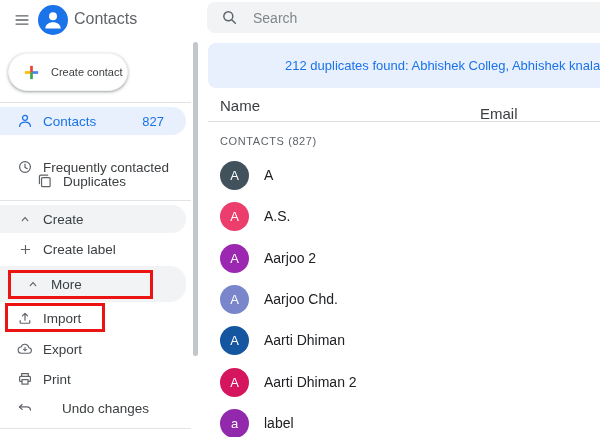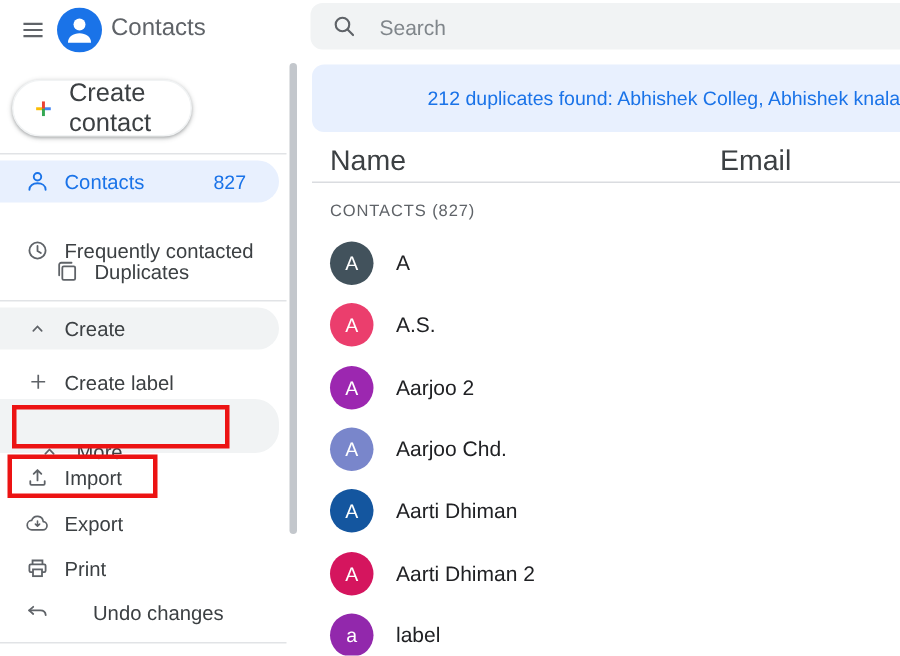--- a/index.html
+++ b/index.html
@@ -18,21 +18,21 @@
                 display:flex; align-items:center; padding-left:13px; gap:14px; }
   .search-bar input { border:none; outline:none; background:transparent; font-size:14px;
                       color:#202124; width:300px; font-family:"Liberation Sans",sans-serif; }
   .search-bar input::placeholder { color:#80868b; opacity:1; }
 
   
   .create-btn { position:absolute; left:8px; top:53px; width:120px; height:38px;
                 background:#fff; border:1px solid #f1f3f4; border-radius:19px;
                 box-shadow:0 1px 2px rgba(60,64,67,.3), 0 1px 3px 1px rgba(60,64,67,.15);
                 display:flex; align-items:center; padding-left:13px; gap:10px; cursor:pointer; }
-  .create-btn .lbl { font-size:17px; font-weight:500; color:#3c4043; }
+  .create-btn .lbl { font-size:11px; font-weight:500; color:#3c4043; }
 
   .divider-h { position:absolute; height:1px; background:#e1e3e6; }
 
   .nav-row { position:absolute; left:0; width:186px; height:28px;
              display:flex; align-items:center; padding-left:16px; gap:9px;
              font-size:13.5px; color:#3c4043; cursor:pointer; }
   .nav-row .ic { width:18px; height:18px; flex:0 0 18px; display:flex;
                  align-items:center; justify-content:center; }
   .nav-row.active { background:#e8f0fe; border-radius:0 14px 14px 0; }
   .nav-row.active .txt, .nav-row.active .cnt { color:#1a73e8; font-weight:500; }
@@ -44,21 +44,21 @@
   .redbox { position:absolute; border:3px solid #ec1313; background:transparent; z-index:5; }
 
   .scroll-thumb { position:absolute; left:193px; top:42px; width:5px; height:314px;
                   background:#c3c7cc; border-radius:2.5px; }
 
   
   .banner { position:absolute; left:208px; top:43px; width:392px; height:45px;
             background:#e8f0fe; border-radius:8px 0 0 8px; overflow:hidden;
             line-height:45px; white-space:nowrap; padding-left:77px;
             font-size:13px; color:#1a73e8; cursor:pointer; }
-  .col-header { position:absolute; top:97px; font-size:19px; color:#3c4043; }
+  .col-header { position:absolute; top:97px; font-size:15px; color:#3c4043; }
   .section-label { position:absolute; left:220px; top:135px; font-size:11px;
                    font-weight:500; color:#5f6368; letter-spacing:.6px; }
   .contact-row { position:absolute; left:208px; width:392px; height:30px;
                  display:flex; align-items:center; cursor:pointer; }
   .avatar { width:29px; height:29px; border-radius:50%; margin-left:12px;
             color:#fff; font-size:13px; display:flex; align-items:center;
             justify-content:center; flex:0 0 29px; }
   .contact-name { margin-left:15px; font-size:14px; color:#202124; }
 </style>
 </head>
@@ -136,31 +136,31 @@
   <div class="section-pill" style="top:205px; height:28px;"></div>
   <div class="nav-row" style="top:205px;">
     <span class="ic">
       <svg width="16" height="16" viewBox="0 0 24 24">
         <path d="M7.8 14.4 12 10l4.2 4.4" stroke="#5f6368" stroke-width="1.7" fill="none" stroke-linecap="round"></path>
       </svg>
     </span>
     <span class="txt">Create</span>
   </div>
 
-  <div class="nav-row" style="top:235px;align-items:flex-end;">
+  <div class="nav-row" style="top:235px;">
     <span class="ic">
       <svg width="17" height="17" viewBox="0 0 24 24">
         <path d="M12 5.5v13M5.5 12h13" stroke="#5f6368" stroke-width="1.6" fill="none"></path>
       </svg>
     </span>
     <span class="txt">Create label</span>
   </div>
 
   <div class="section-pill" style="top:266px; height:36px;"></div>
-  <div class="nav-row" style="top:287px;padding-left:24px;">
+  <div class="nav-row" style="top:270px;padding-left:24px;">
     <span class="ic">
       <svg width="16" height="16" viewBox="0 0 24 24">
         <path d="M7.8 14.4 12 10l4.2 4.4" stroke="#5f6368" stroke-width="1.7" fill="none" stroke-linecap="round"></path>
       </svg>
     </span>
     <span class="txt">More</span>
   </div>
   <div class="redbox" style="left:8px; top:270px; width:145px; height:29px;"></div>
 
   <div class="nav-row" style="top:304px;">
@@ -204,21 +204,21 @@
     </span>
     <span class="txt">Undo changes</span>
   </div>
 
   <div class="divider-h" style="left:0; top:428px; width:191px;"></div>
   <div class="scroll-thumb"></div>
 
   <div class="banner">212 duplicates found: Abhishek Colleg, Abhishek knalas, Advanta, A</div>
 
   <div class="col-header" style="left:220px;">Name</div>
-  <div class="col-header" style="left:480px;">Email</div>
+  <div class="col-header" style="left:480px;margin-top:8px;">Email</div>
   <div class="divider-h" style="left:208px; top:121px; width:392px; background:#dadce0;"></div>
 
   <div class="section-label">CONTACTS (827)</div>
 
   <div class="contact-row" style="top:160px;">
     <div class="avatar" style="background-color: rgb(66, 82, 92);">A</div>
     <div class="contact-name">A</div>
   </div>
   <div class="contact-row" style="top:201px;">
     <div class="avatar" style="background-color: rgb(235, 62, 109);">A</div>

